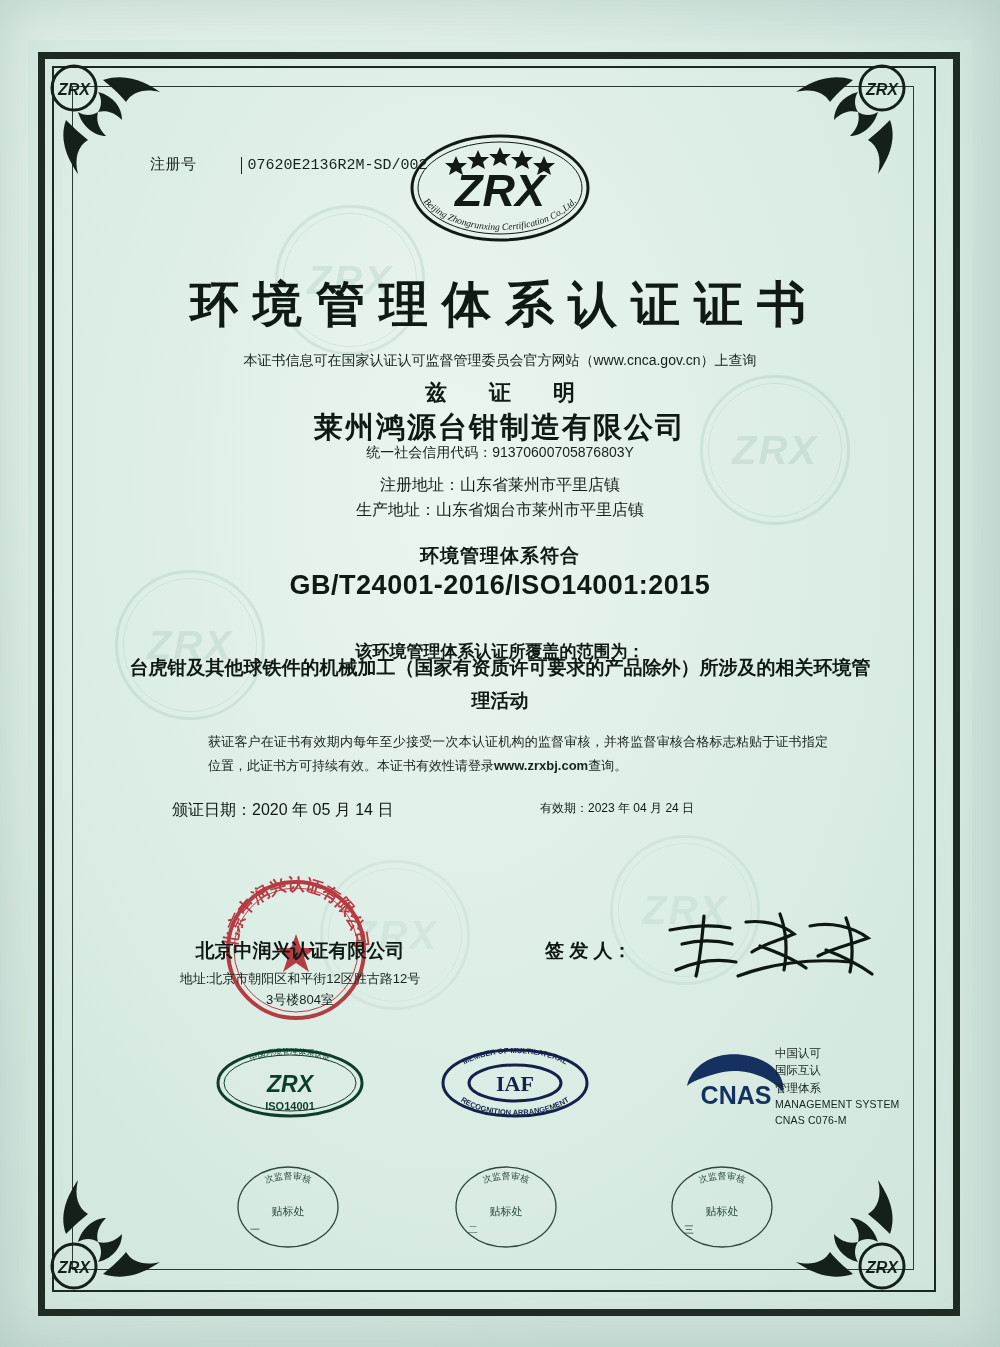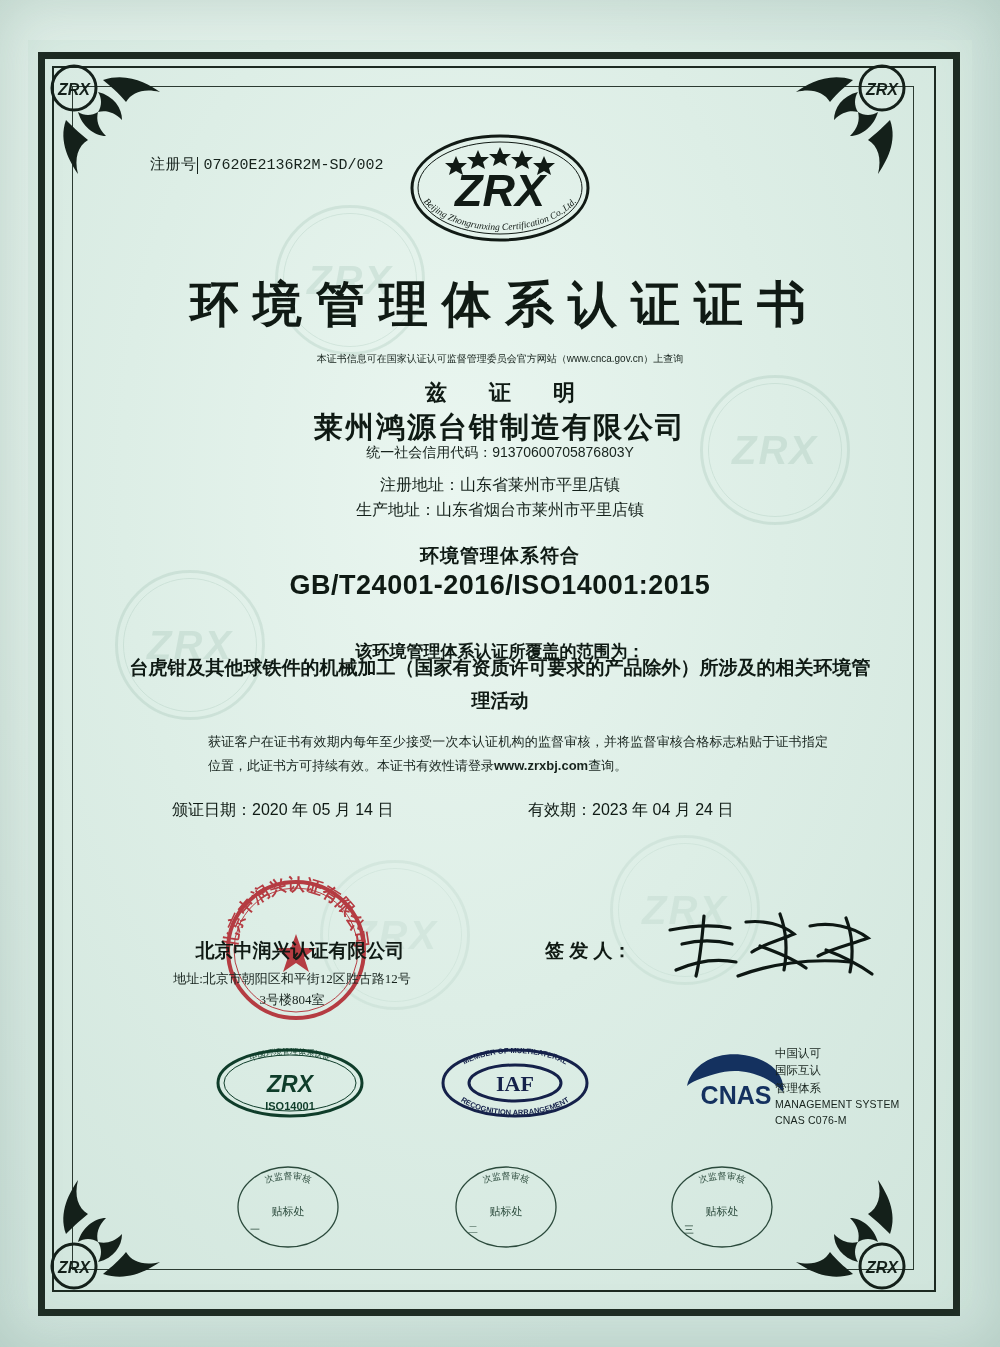--- a/index.html
+++ b/index.html
@@ -58,39 +58,39 @@
 
   
   .reg-no{
     position:absolute;left:150px;top:155px;
     font-size:15px;color:#16221c;letter-spacing:.5px;
     font-family:"Liberation Sans", sans-serif;
   }
   .reg-no .val{
     font-family:"Liberation Mono", monospace;
     border-bottom:0;padding-left:4px;letter-spacing:0px;
-    border-left:1px solid #16221c;padding-left:6px;
+    border-left:1px solid #16221c;padding-left:6px;margin-left:44px;
   }
 
   
   .logo{
     position:absolute;left:400px;top:128px;width:200px;height:130px;
     color:#111a15;
   }
   .logo svg{width:100%;height:100%;display:block;}
 
   .title{
     position:absolute;left:0;right:4px;top:272px;text-align:center;
     font-size:49px;letter-spacing:14px;font-weight:bold;
     color:#101a14;font-family:Liberation Serif, serif;
     text-indent:14px;
   }
   .subtitle{
     position:absolute;left:0;right:0;top:352px;text-align:center;
-    font-size:10px;color:#14201a;
+    font-size:14px;color:#14201a;
   }
   .zizhengming{
     position:absolute;left:0;right:0;top:378px;text-align:center;
     font-size:22px;font-weight:bold;letter-spacing:18px;color:#0f1a14;
     text-indent:18px;
   }
   .company{
     position:absolute;left:0;right:0;top:408px;text-align:center;
     font-size:29px;font-weight:bold;color:#0f1a14;letter-spacing:2px;
   }
@@ -129,37 +129,37 @@
   .note{
     position:absolute;left:172px;right:172px;top:730px;
     font-size:13px;color:#17231d;line-height:1.85;text-align:justify;margin-left:36px;
   }
   .note b{font-weight:bold;}
 
   .issue-date{
     position:absolute;left:172px;top:800px;font-size:16px;color:#0f1a14;
   }
   .expire-date{
-    position:absolute;left:528px;top:800px;font-size:16px;color:#0f1a14;text-align:right;
+    position:absolute;left:540px;top:800px;font-size:12px;color:#0f1a14;text-align:right;
   }
 
   
   .seal{
     position:absolute;left:206px;top:872px;width:180px;height:160px;
     color:#b0242c;opacity:.88;
   }
   .seal svg{width:100%;height:100%;display:block;}
 
   .org-name{
     position:absolute;left:150px;top:938px;width:300px;text-align:center;
     font-size:19px;font-weight:bold;color:#101a14;
   }
   .org-addr{
-    position:absolute;left:132px;top:968px;width:320px;text-align:center;
-    font-size:13px;color:#16221c;line-height:1.65;font-family:Liberation Serif, serif;
+    position:absolute;left:140px;top:968px;width:320px;text-align:center;
+    font-size:13px;color:#16221c;line-height:1.65;
   }
 
   .signer-label{
     position:absolute;left:545px;top:938px;font-size:19px;font-weight:bold;color:#101a14;
   }
   .signature{
     position:absolute;left:660px;top:900px;width:230px;height:90px;color:#0d1713;
   }
   .signature svg{width:100%;height:100%;}
 

